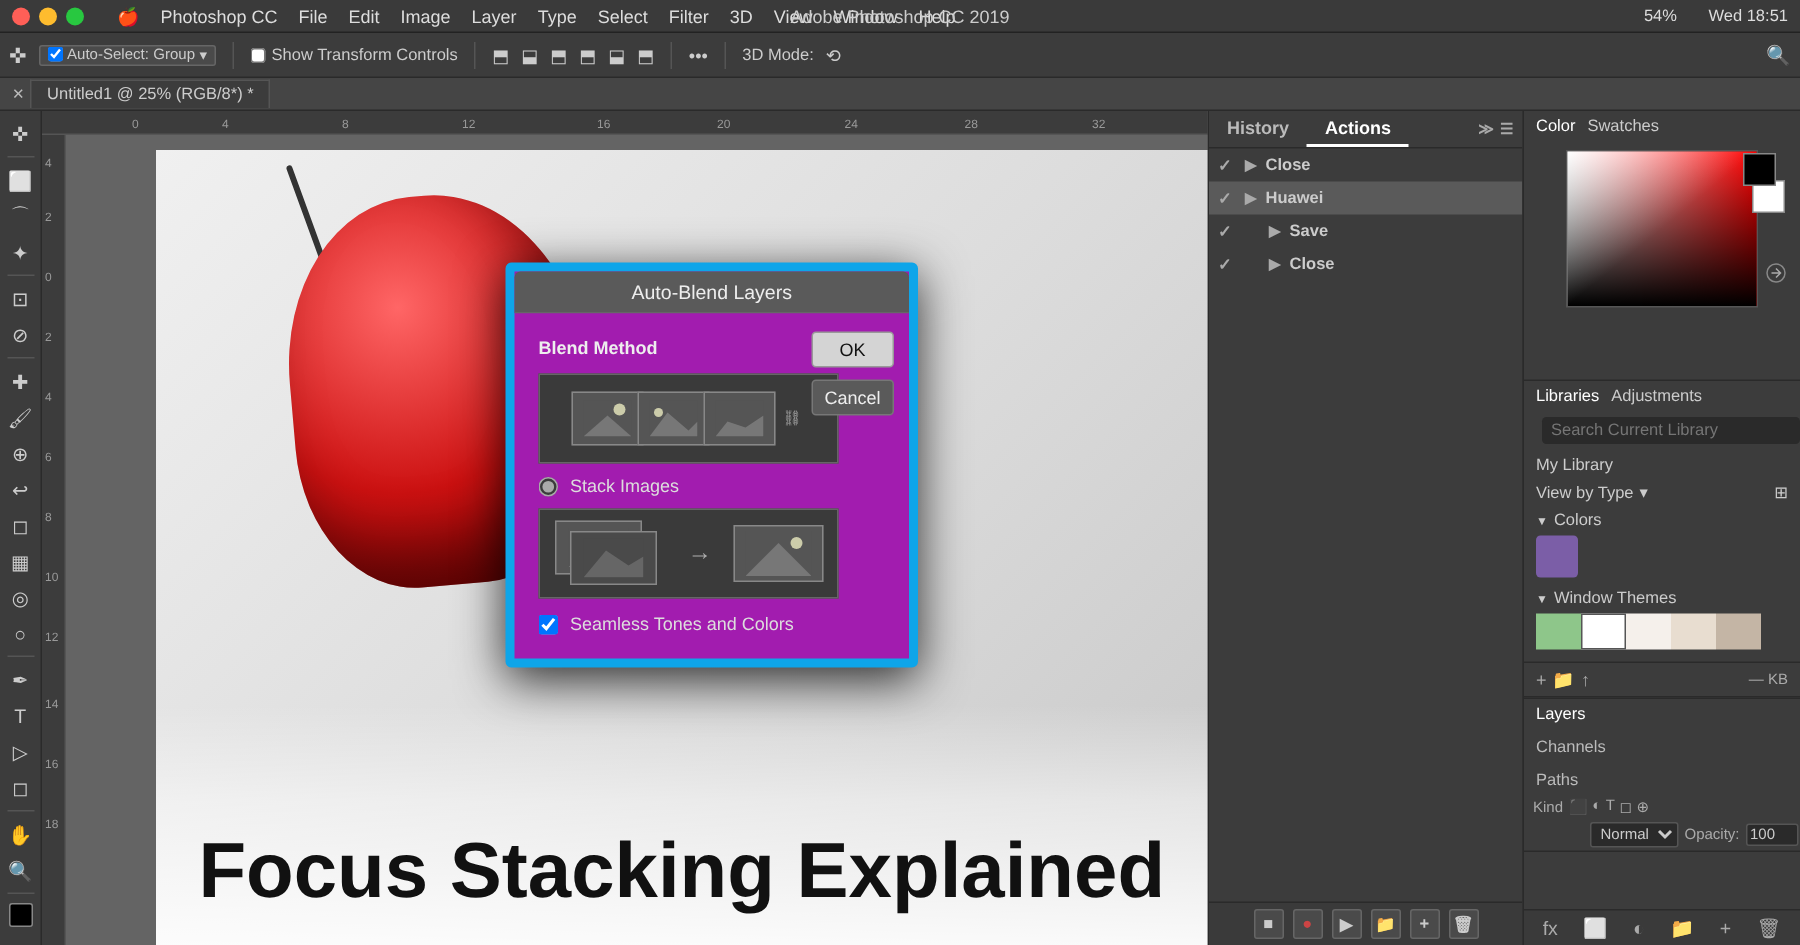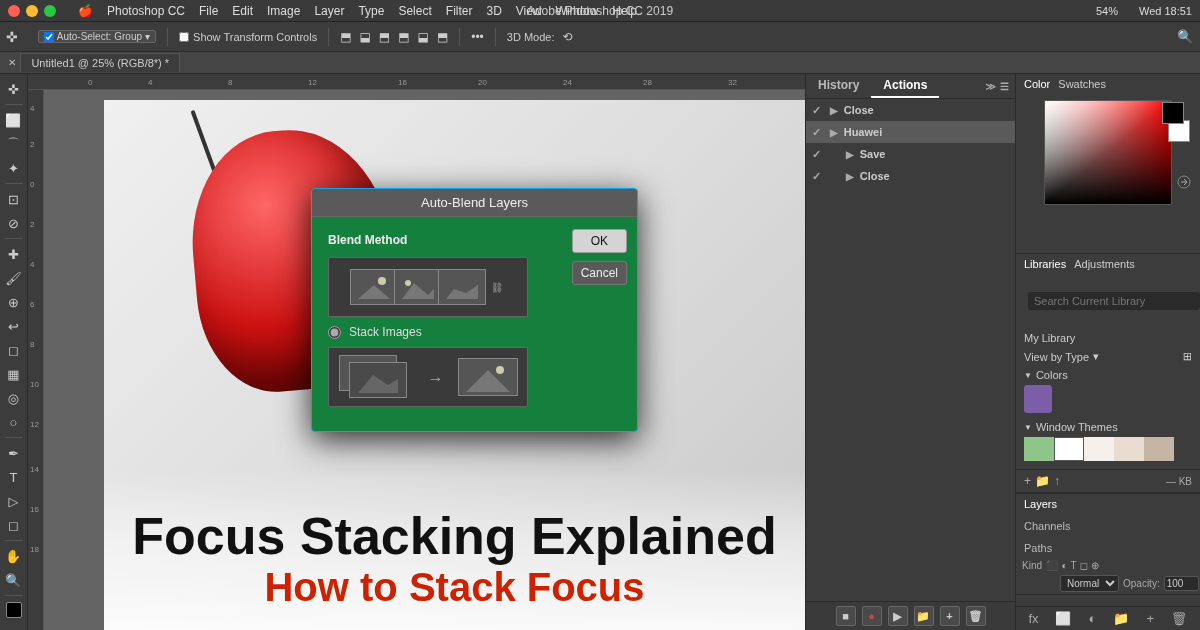--- a/index.html
+++ b/index.html
@@ -22,21 +22,21 @@
     .mac-title { position: absolute; left: 50%; transform: translateX(-50%); font-size: 12px; color: #ccc; }
     .mac-right { display: flex; align-items: center; gap: 21px; font-size: 11px; color: #ddd; }
 
     
     .ps-toolbar-bar {
       width: 100%; height: 30px; background: #3c3c3c;
       display: flex; align-items: center; padding: 0 6px; gap: 8px;
       border-bottom: 1px solid #2a2a2a; font-size: 11px; color: #ccc;
     }
     .ps-toolbar-bar .sep { width: 1px; height: 18px; background: #555; margin: 0 3px; }
-    .ps-toolbar-btn { padding: 0 5px; background: #4a4a4a; border: 1px solid #666; border-radius: 2px; font-size: 10px; color: #ccc; cursor: pointer; display: flex; align-items: center; gap: 3px; margin-left: 12px; }
+    .ps-toolbar-btn { padding: 0 5px; background: #4a4a4a; border: 1px solid #666; border-radius: 2px; font-size: 10px; color: #ccc; cursor: pointer; display: flex; align-items: flex-start; gap: 3px; }
     .checkbox-label { display: flex; align-items: center; gap: 4px; font-size: 11px; color: #ccc; }
 
     
     .tab-bar {
       width: 100%; height: 22px; background: #454545;
       display: flex; align-items: center; padding: 0 8px;
       border-bottom: 1px solid #2a2a2a; font-size: 11px; color: #bbb;
     }
     .tab-item { padding: 3px 10px; background: #3c3c3c; border: 1px solid #555; border-bottom: none; font-size: 11px; color: #ccc; }
 
@@ -103,21 +103,21 @@
     .right-top { height: 180px; border-bottom: 1px solid #2a2a2a; }
     .color-swatch-tabs { display: flex; background: #3c3c3c; padding: 4px 8px; gap: 8px; }
     .color-swatch-tab { font-size: 11px; color: #ccc; cursor: pointer; }
     .color-swatch-tab.active { color: #fff; }
 
     
     .libraries-section { border-bottom: 1px solid #2a2a2a; }
     .lib-header { display: flex; align-items: center; padding: 4px 8px; font-size: 11px; color: #ccc; }
     .lib-tab { margin-right: 8px; cursor: pointer; }
     .lib-tab.active { color: #fff; }
-    .lib-search { width: 100%; background: #2a2a2a; border: none; color: #ccc; padding: 3px 6px; font-size: 11px; margin: 16px 6px; border-radius: 3px; }
+    .lib-search { width: 100%; background: #2a2a2a; border: none; color: #ccc; padding: 3px 6px; font-size: 11px; margin: 2px 6px; border-radius: 3px; }
     .lib-my { padding: 4px 8px; font-size: 11px; color: #ccc; }
     .lib-view { padding: 2px 8px; font-size: 11px; color: #ccc; display: flex; align-items: center; gap: 4px; }
     .colors-section { padding: 4px 8px; }
     .section-title { font-size: 11px; color: #ccc; display: flex; align-items: center; gap: 4px; margin-bottom: 4px; }
     .triangle { font-size: 8px; }
     .color-row { display: flex; gap: 4px; flex-wrap: wrap; }
     .color-chip { width: 28px; height: 28px; border-radius: 3px; }
     .color-themes { padding: 4px 8px; }
     .color-theme-row { display: flex; gap: 0; margin-top: 4px; }
     .theme-chip { width: 30px; height: 24px; }
@@ -132,22 +132,22 @@
     .layers-opacity { font-size: 10px; color: #ccc; background: #2a2a2a; border: 1px solid #555; padding: 1px 4px; border-radius: 2px; width: 40px; }
     .layers-bottom { display: flex; align-items: center; justify-content: space-around; padding: 4px; background: #3a3a3a; border-top: 1px solid #2a2a2a; }
 
     
     .dialog-overlay {
       position: absolute; top: 0; left: 0; right: 0; bottom: 0;
       display: flex; align-items: center; justify-content: center;
       z-index: 100;
     }
     .dialog-box {
-      background: #15803d; border: 1px solid #0ea5e9; border-radius: 4px;
-      width: 327px; padding: 0;
+      background: #a21caf; border: 6px solid #0ea5e9; border-radius: 4px;
+      width: 275px; padding: 0;
       box-shadow: 0 8px 32px rgba(0,0,0,0.8);
     }
     .dialog-title-bar {
       background: #5a5a5a; border-bottom: 1px solid #666;
       padding: 6px 10px; text-align: center; font-size: 13px; color: #eee;
       border-radius: 4px 4px 0 0;
     }
     .dialog-body { padding: 16px; }
     .dialog-section-title { font-size: 12px; color: #eee; margin-bottom: 10px; font-weight: 600; }
     .dialog-radio-row { display: flex; align-items: center; gap: 8px; margin-bottom: 8px; font-size: 12px; color: #ddd; }
@@ -300,21 +300,20 @@
       <div class="canvas-content">
 
         <div class="canvas-image-area">
           <div class="ladybug-bg"></div>
 
           <div style="position:absolute;top:8px;left:100px;width:4px;height:80px;background:#333;transform:rotate(-20deg);border-radius:2px;"></div>
           <div style="position:absolute;top:30px;left:90px;width:200px;height:260px;background:radial-gradient(circle at 38% 28%, #ff6666, #cc1111 55%, #7a0000);border-radius:45% 50% 40% 38%;transform:rotate(-5deg);box-shadow:inset -20px -30px 40px rgba(0,0,0,0.4);"></div>
 
           <div class="title-overlay">
             <div class="title-main">Focus Stacking Explained</div>
-            <div class="title-sub">How to Stack Focus</div>
           </div>
         </div>
 
         <div class="dialog-overlay">
           <div class="dialog-box" style="position:relative;margin-top:-100px;margin-left:100px;">
             <div class="dialog-title-bar">Auto-Blend Layers</div>
             <div class="dialog-body">
               <div class="dialog-section-title">Blend Method</div>
 
 
@@ -369,20 +368,24 @@
                   <div style="width:60px;height:38px;background:#555;border:1px solid #888;display:flex;align-items:center;justify-content:center;">
                     <svg width="44" height="30" viewBox="0 0 44 30">
                         <rect width="44" height="30" fill="#555"></rect>
                         <polygon points="0,30 22,8 44,30" fill="#777"></polygon>
                         <circle cx="34" cy="8" r="4" fill="#cca"></circle>
                       </svg>
                   </div>
                 </div>
               </div>
 
+              <div class="dialog-checkbox-row">
+                <input type="checkbox" checked="" style="">
+                <span>Seamless Tones and Colors</span>
+              </div>
             </div>
 
             <div class="dialog-btn-col">
               <button class="dialog-ok">OK</button>
               <button class="dialog-cancel">Cancel</button>
             </div>
           </div>
         </div>
       </div>
     </div>

